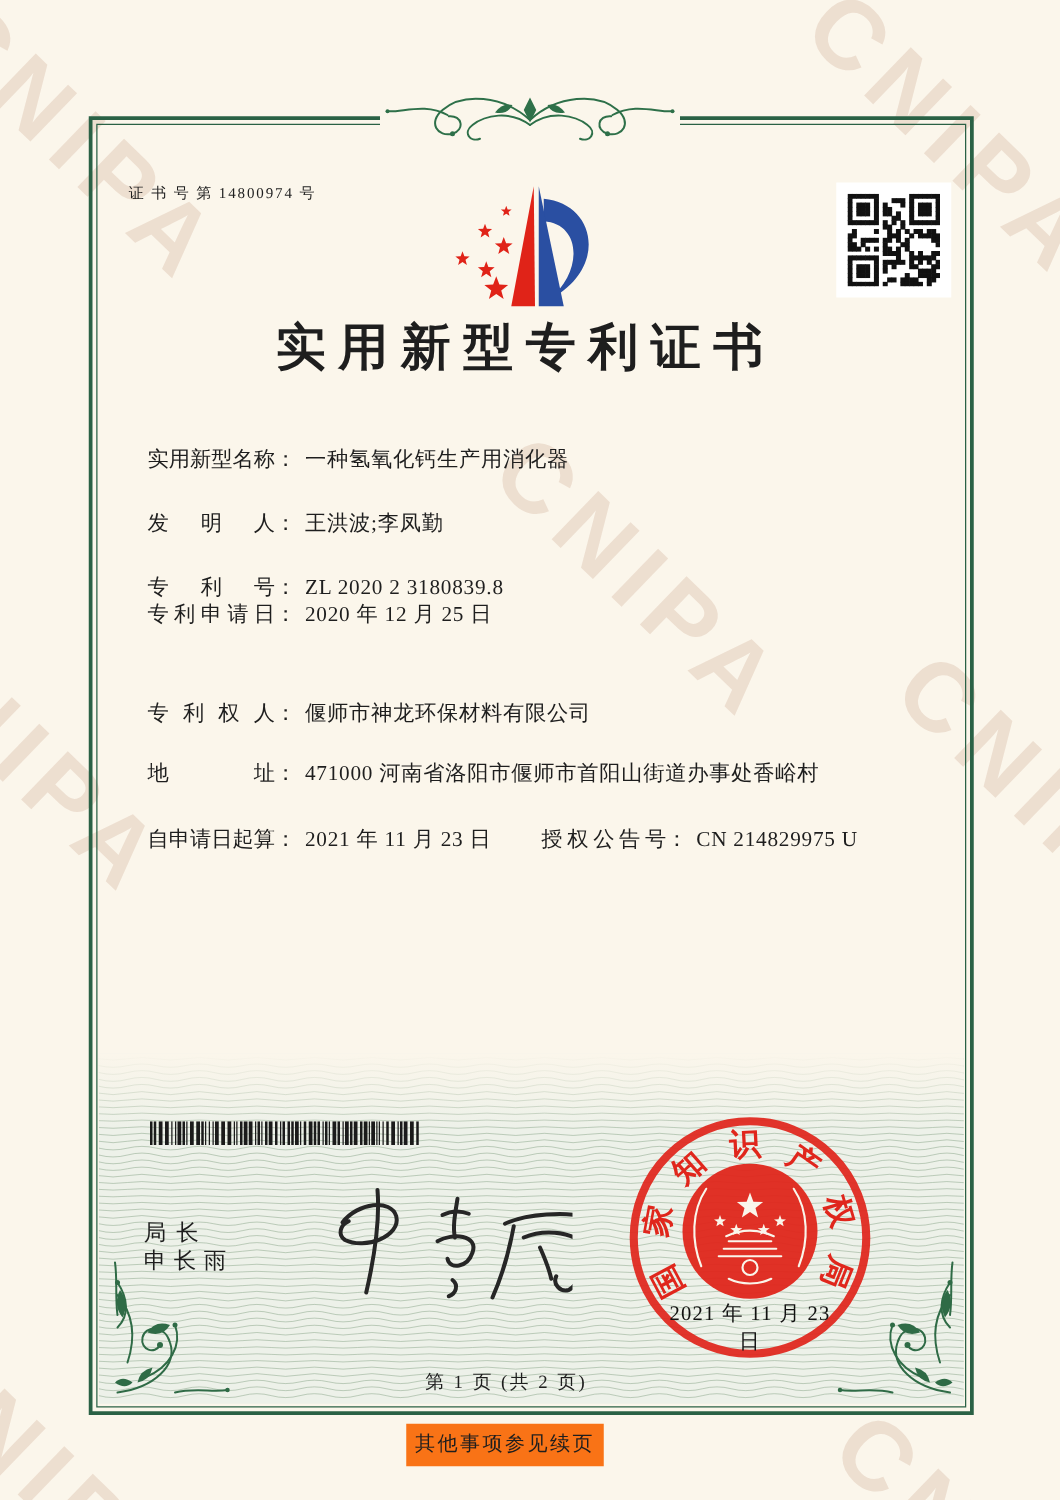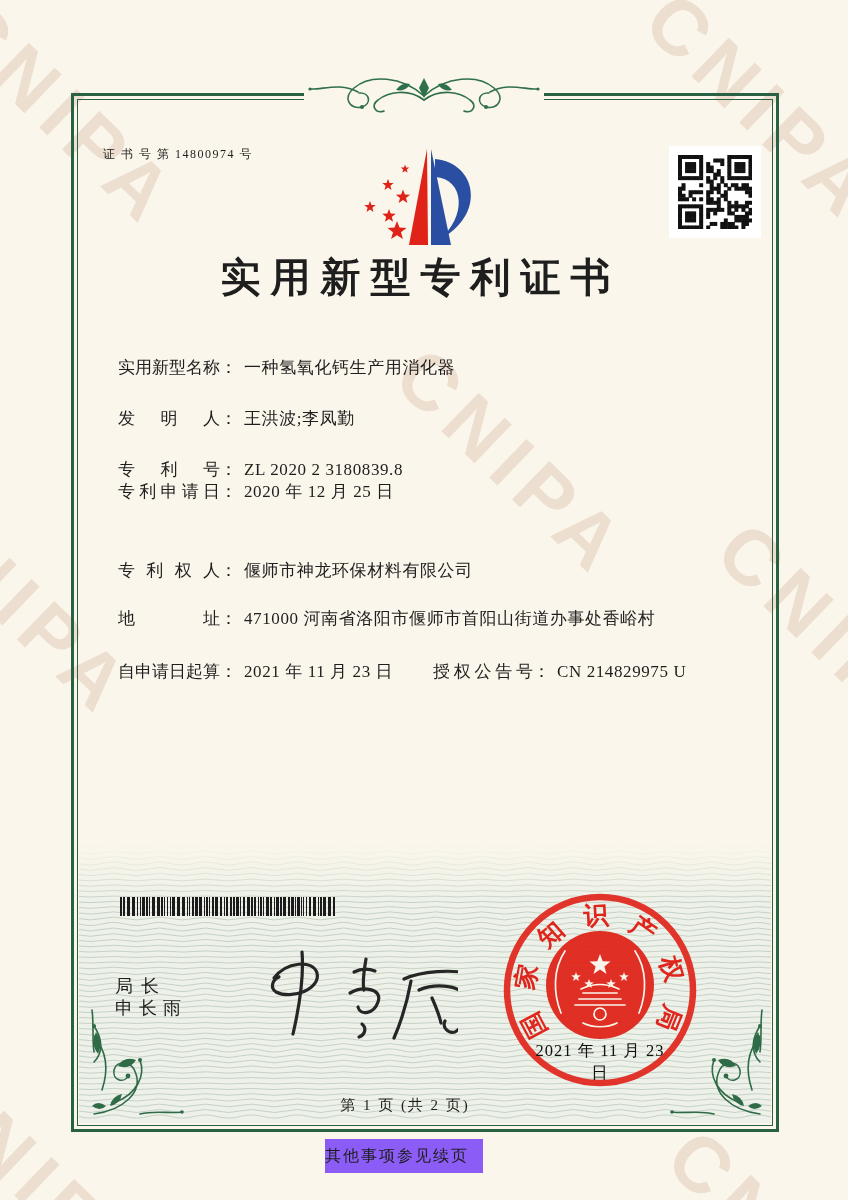--- a/index.html
+++ b/index.html
@@ -40,22 +40,22 @@
   
   .barcode{position:absolute;left:120px;top:897px;width:218px;height:19px;z-index:4;}
   .signer-title{position:absolute;left:115px;top:974px;font-size:18px;letter-spacing:8px;z-index:4;}
   .signer-name{position:absolute;left:115px;top:996px;font-size:18px;letter-spacing:6px;z-index:4;font-family:Liberation Mono, monospace;}
   .signature{position:absolute;left:258px;top:946px;width:200px;height:96px;z-index:4;}
   .seal{position:absolute;left:495px;top:885px;width:210px;height:210px;z-index:5;}
   .seal-date{position:absolute;left:527px;top:1040px;width:146px;text-align:center;font-size:16.5px;
              letter-spacing:1px;color:#111;z-index:6;}
   .pageinfo{position:absolute;left:305px;top:1096px;width:200px;text-align:center;font-size:15px;
             letter-spacing:2px;z-index:4;}
-  .footer-note{position:absolute;left:325px;top:1139px;width:158px;height:34px;background:#8b5cf6;
-               text-align:left;line-height:34px;font-size:16px;letter-spacing:2px;z-index:4;}
+  .footer-note{position:absolute;left:325px;top:1139px;width:158px;height:34px;background:#f97316;
+               text-align:center;line-height:34px;font-size:16px;letter-spacing:2px;z-index:4;}
 </style>
 </head>
 <body>
 
 <div class="page">
 
   <span class="wm" style="left:-10px;top:-20px;">CNIPA</span>
   <span class="wm" style="left:690px;top:-25px;">CNIPA</span>
   <span class="wm" style="left:440px;top:330px;">CNIPA</span>
   <span class="wm" style="left:-55px;top:470px;">CNIPA</span>

